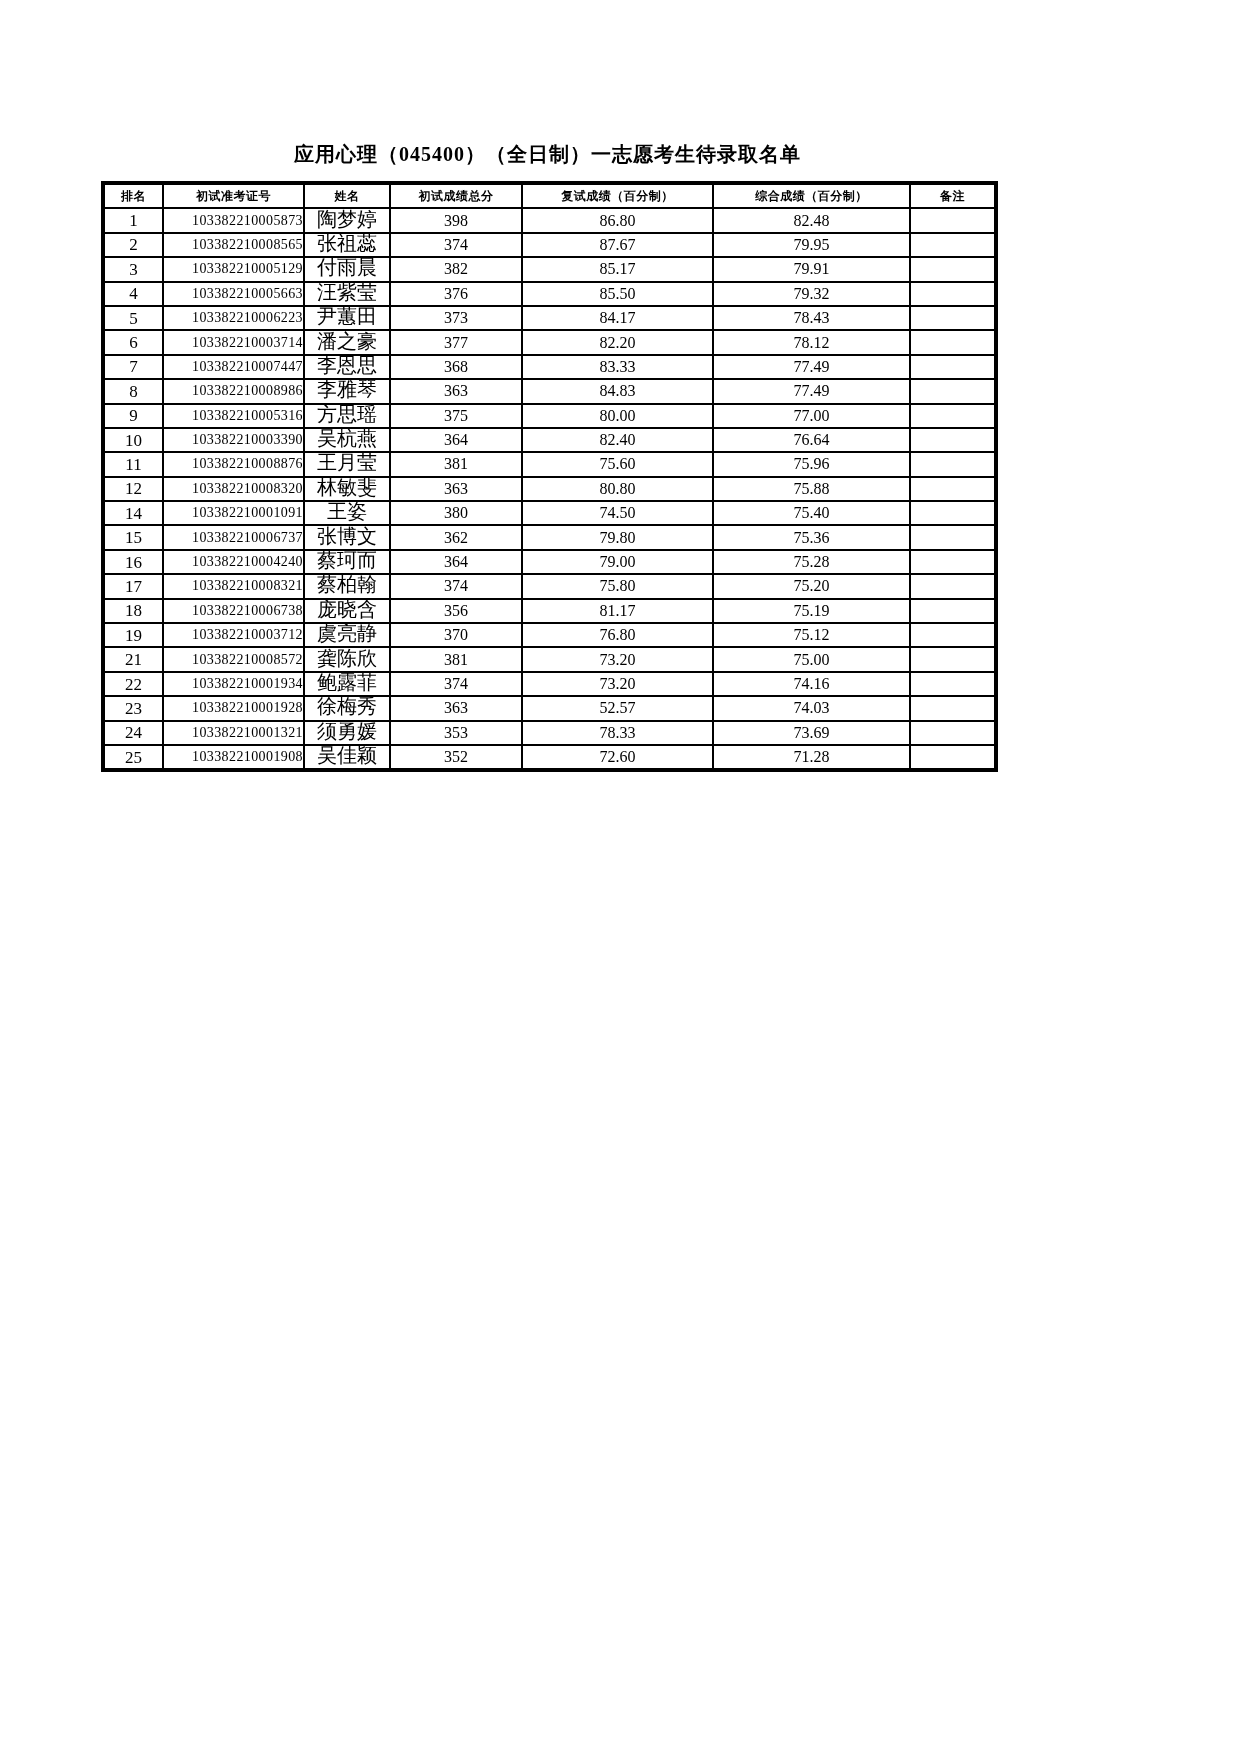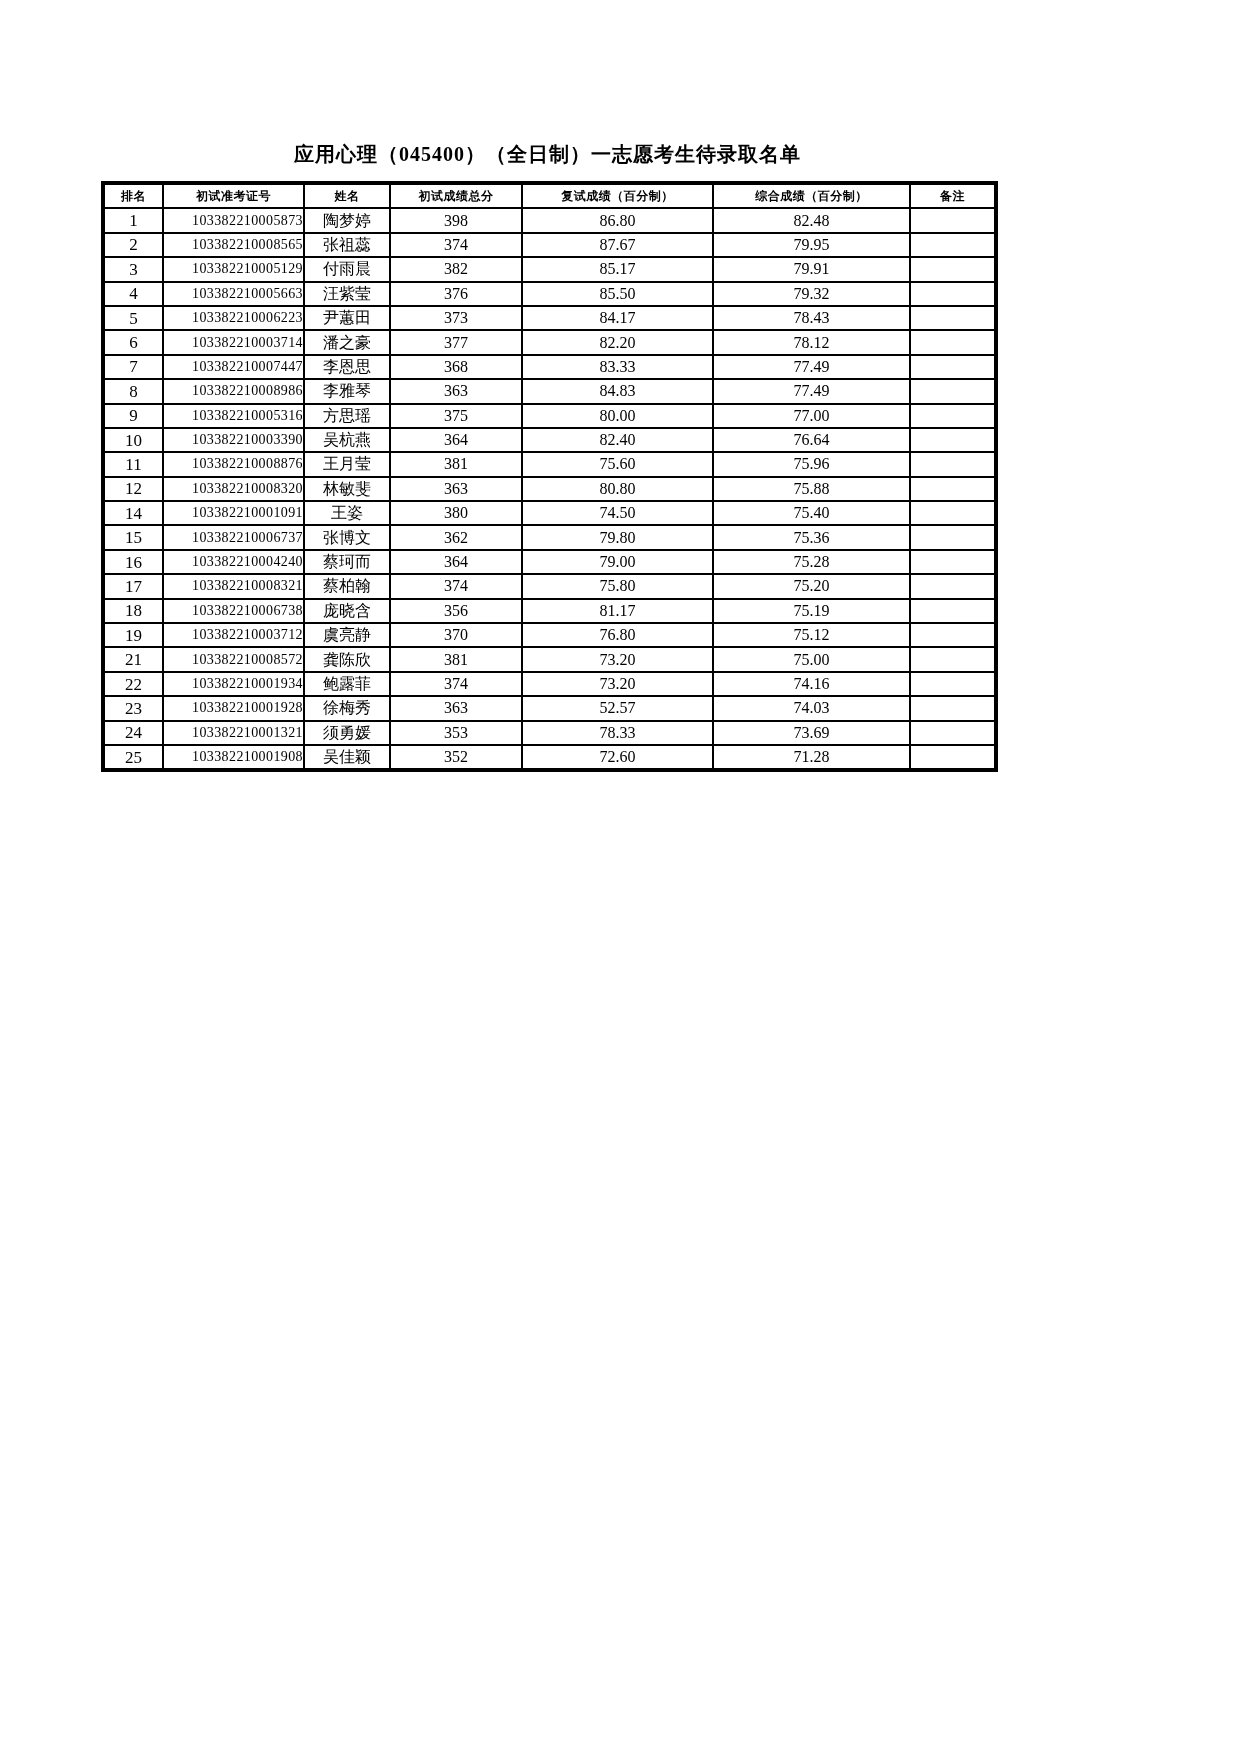--- a/index.html
+++ b/index.html
@@ -59,21 +59,22 @@
   .score-table td.c-id {
     text-align: right;
     padding-left: 18px;
     font-size: 14px;
     letter-spacing: 0.4px;
   }
   .score-table td.c-rank {
     font-size: 17px;
   }
   .score-table td.c-name {
-    font-size: 16px;
+    font-size: 20px;
+    font-family: Liberation Mono, monospace;
   }
   .score-table td.c-score {
     font-size: 16px;
   }
 </style>
 </head>
 <body>
 
 <div class="page">
 

